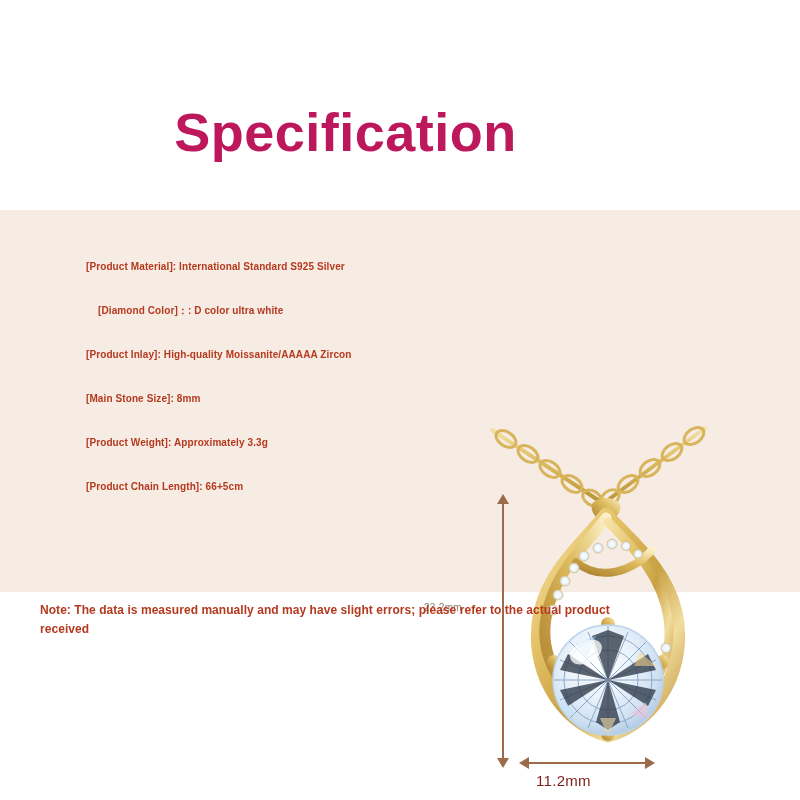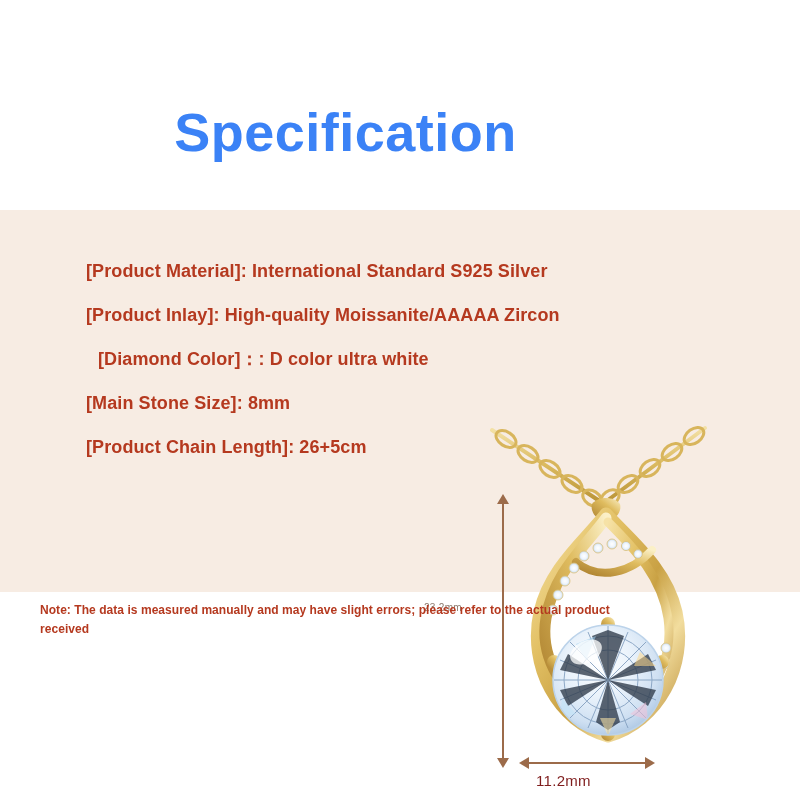--- a/index.html
+++ b/index.html
@@ -31,21 +31,21 @@
   }
   .title {
     position: absolute;
     left: 0;
     top: 101px;
     width: 691px;
     text-align: center;
     font-size: 54px;
     font-weight: bold;
     letter-spacing: 0.5px;
-    color: #3b82f6;
+    color: #be185d;
     font-family: "Liberation Sans", sans-serif;
   }
 
   
   .panel {
     position: absolute;
     left: 0;
     top: 210px;
     width: 800px;
     height: 382px;
@@ -53,21 +53,21 @@
   }
 
   
   .spec-list {
     position: absolute;
     left: 86px;
     top: 52px;
     width: 400px;
   }
   .spec-line {
-    font-size: 18px;
+    font-size: 10px;
     font-weight: bold;
     color: #b5391f;
     line-height: 1;
     height: 44px;
     white-space: nowrap;
     letter-spacing: 0.1px;
   }
   .spec-line.indented {
     padding-left: 12px;
   }
@@ -176,24 +176,25 @@
 <div class="page">
 
   <div class="title-band">
     <div class="title">Specification</div>
   </div>
 
   <div class="panel">
 
     <div class="spec-list">
       <div class="spec-line">[Product Material]: International Standard S925 Silver</div>
+      <div class="spec-line indented">[Diamond Color]：: D color ultra white</div>
       <div class="spec-line">[Product Inlay]: High-quality Moissanite/AAAAA Zircon</div>
-      <div class="spec-line indented">[Diamond Color]：: D color ultra white</div>
       <div class="spec-line">[Main Stone Size]: 8mm</div>
-      <div class="spec-line">[Product Chain Length]: 26+5cm</div>
+      <div class="spec-line">[Product Weight]: Approximately 3.3g</div>
+      <div class="spec-line">[Product Chain Length]: 66+5cm</div>
     </div>
 
     <div class="product">
       <svg width="320" height="348" viewBox="0 0 320 348" xmlns="http://www.w3.org/2000/svg">
         <defs>
           <linearGradient id="gold" x1="0" y1="0" x2="1" y2="1">
             <stop offset="0%" stop-color="#f6e2a6"></stop>
             <stop offset="30%" stop-color="#e3c165"></stop>
             <stop offset="55%" stop-color="#c9a144"></stop>
             <stop offset="75%" stop-color="#f2dd9e"></stop>

